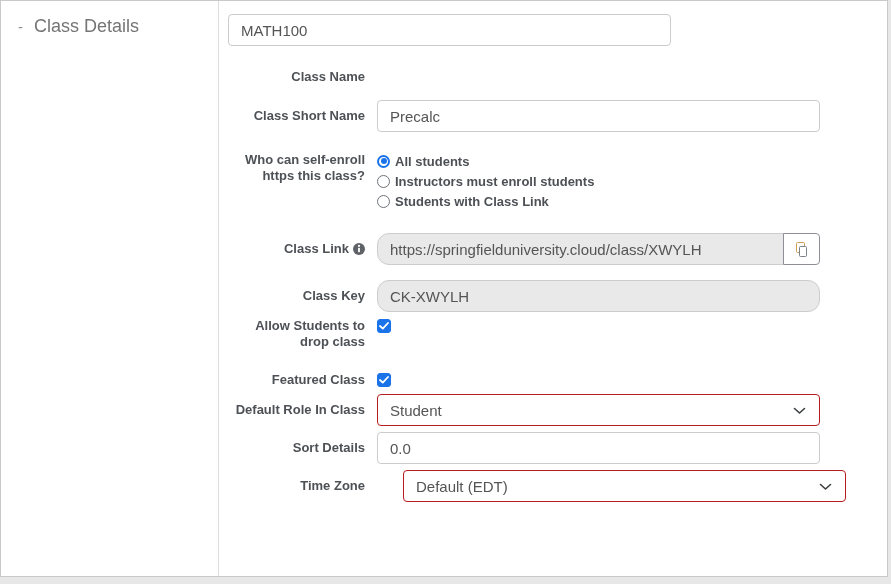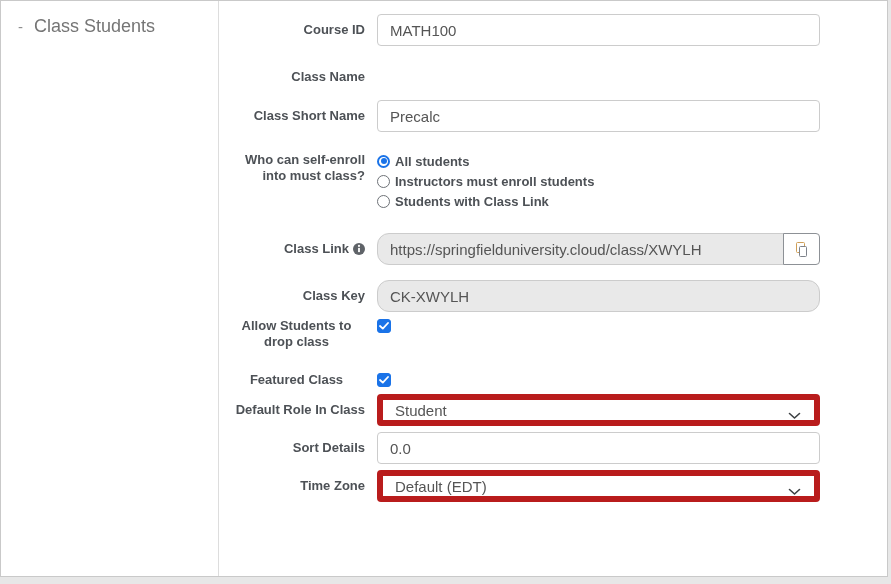--- a/index.html
+++ b/index.html
@@ -33,21 +33,21 @@
 
   
   .form { flex:1; padding:13px 0 0 9px; box-sizing:border-box; }
   .row { display:flex; margin-bottom:15px; }
   .label {
     width:149px; flex:none; padding:8px 12px 0 0; box-sizing:border-box;
     text-align:right; font-size:13px; font-weight:bold;
     color:#4d5156; line-height:16px;
   }
   .row.top-align .label { padding-top:2px; }
-  .row.check-align .label { padding-top:0;text-align:center; }
+  .row.check-align .label { padding-top:0; }
   .control { width:443px; flex:none; }
 
   .text-input {
     width:100%; height:32px; box-sizing:border-box;
     border:1px solid #ccc; border-radius:4px;
     padding:0 12px; font-family:inherit; font-size:15px; color:#555;
     background:#fff; outline:none;
   }
   .text-input.readonly { background:#e9e9e9;border-radius:12px; }
 
@@ -77,67 +77,66 @@
     width:14px; height:14px; box-sizing:border-box; border-radius:3px;
     border:1.5px solid #6e7277; background:#fff; cursor:pointer; margin-top:1px;
     display:flex; align-items:center; justify-content:center;
   }
   .checkbox svg { display:none; }
   .checkbox[data-checked="true"] { background:#1a73e8; border-color:#1a73e8; }
   .checkbox[data-checked="true"] svg { display:block; }
 
   .select {
     width:100%; height:32px; box-sizing:border-box;
-    border:6px solid #b91c1c; border-radius:4px; background:#fff;
+    border:1px solid #b91c1c; border-radius:4px; background:#fff;
     padding:0 30px 0 12px; font-size:15px; color:#555;
     display:flex; align-items:center; cursor:pointer; position:relative;
   }
   .select .chevron { position:absolute; right:13px; top:12px; }
 
   .info-icon { margin-left:4px; vertical-align:-2px; cursor:pointer; }
 
   .mb18 { margin-bottom:18px; }
   .mb21 { margin-bottom:6px; }
   .mb22 { margin-bottom:22px; }
-  .mb0  { margin-bottom:0; }
+  .mb0  { margin-bottom:0;gap:26px; }
 </style>
 </head>
 <body>
 
 <div class="panel">
 
   <div class="sidebar">
     <div class="section-header">
       <span class="collapse-toggle">-</span>
-      <span class="section-title">Class Students</span>
+      <span class="section-title">Class Details</span>
     </div>
   </div>
 
   <div class="form">
 
     <div class="row">
-      <div class="label">Course ID</div>
       <div class="control">
         <input type="text" class="text-input" value="MATH100" style="">
       </div>
     </div>
 
     <div class="row">
       <div class="label">Class Name</div>
     </div>
 
     <div class="row mb18">
       <div class="label">Class Short Name</div>
       <div class="control">
         <input type="text" class="text-input" value="Precalc" style="">
       </div>
     </div>
 
     <div class="row top-align mb22">
-      <div class="label">Who can self-enroll into must class?</div>
+      <div class="label">Who can self-enroll https this class?</div>
       <div class="control radio-group">
         <div class="radio-option" data-checked="true">
           <span class="radio-icon"></span>
           <span class="option-label">All students</span>
         </div>
         <div class="radio-option">
           <span class="radio-icon"></span>
           <span class="option-label">Instructors must enroll students</span>
         </div>
         <div class="radio-option">

